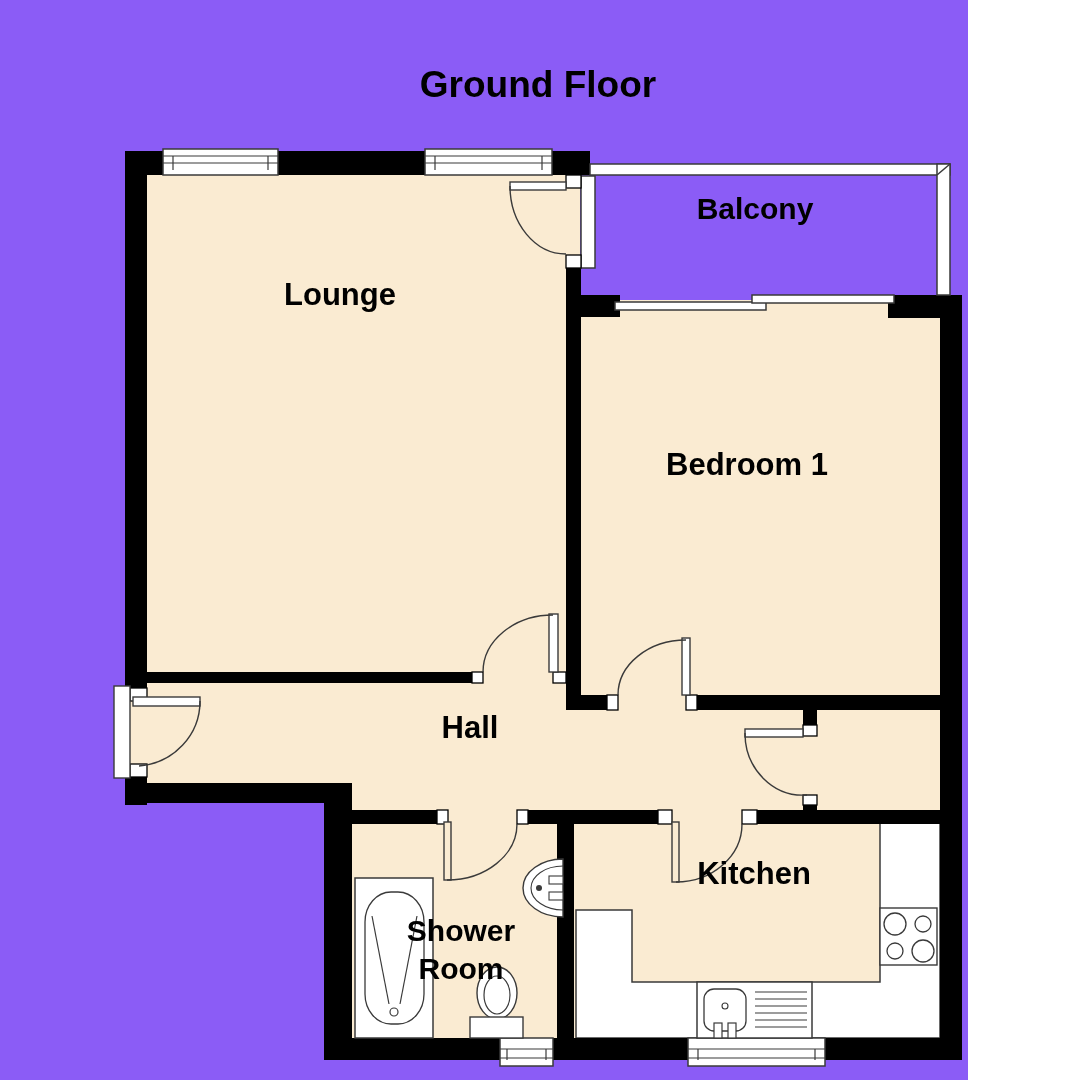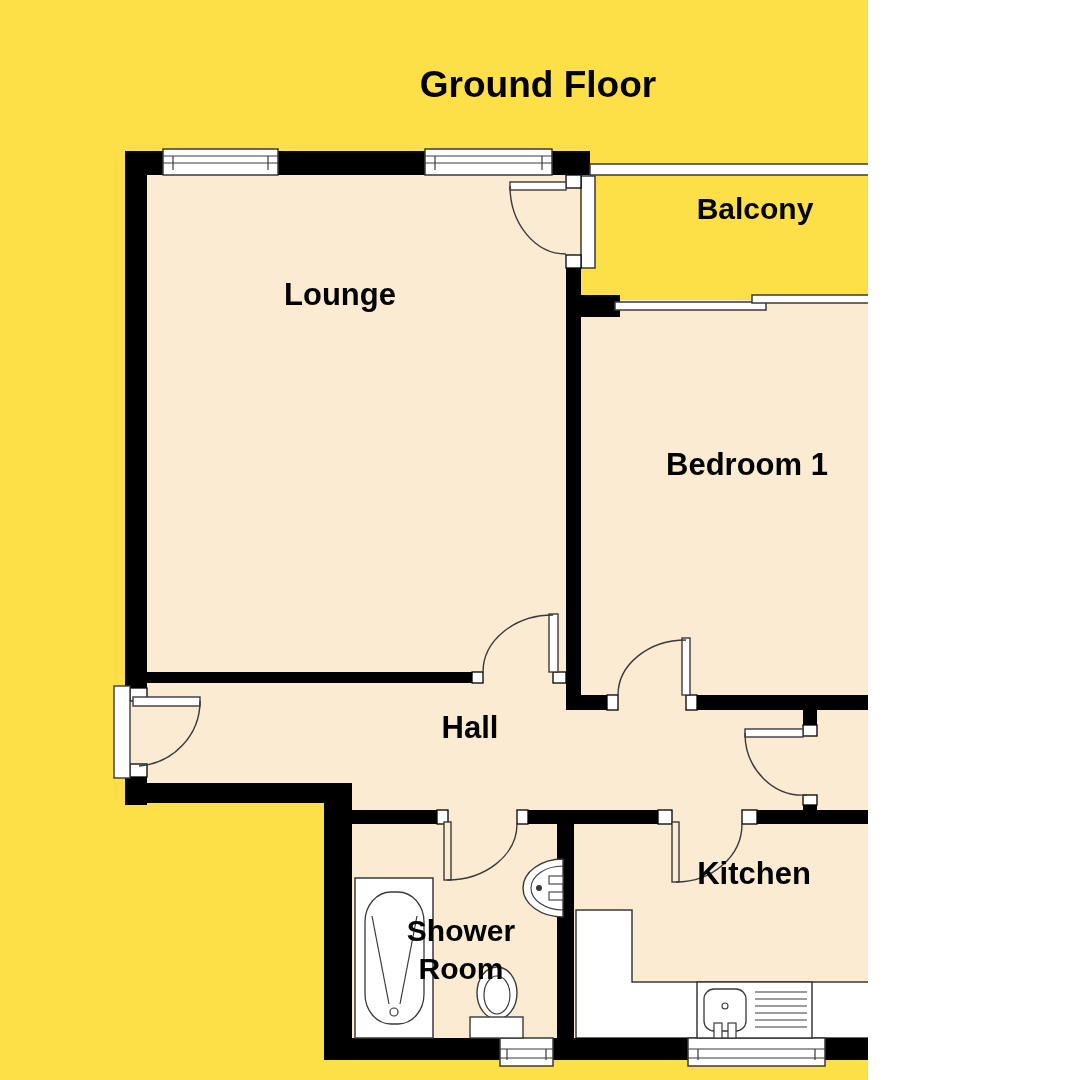--- a/index.html
+++ b/index.html
@@ -1,16 +1,16 @@
 <!DOCTYPE html>
 <html><head>
 <meta charset="utf-8">
 <style>
   html,body{margin:0;padding:0;background:#ffffff;}
-  .canvas{width:868px;height:1080px;background:#fde047;position:relative;overflow:hidden;
+  .canvas{width:968px;height:1080px;background:#8b5cf6;position:relative;overflow:hidden;
           font-family:"Liberation Sans",sans-serif;}
   svg{display:block;}
   .room-label{font-family:"Liberation Sans",sans-serif;font-weight:700;fill:#000000;}
   .title-label{font-family:"Liberation Sans",sans-serif;font-weight:700;fill:#000000;}
 </style>
 </head>
 <body>
 
 <div class="canvas">
 <svg width="1080" height="1080" viewBox="0 0 1080 1080">

